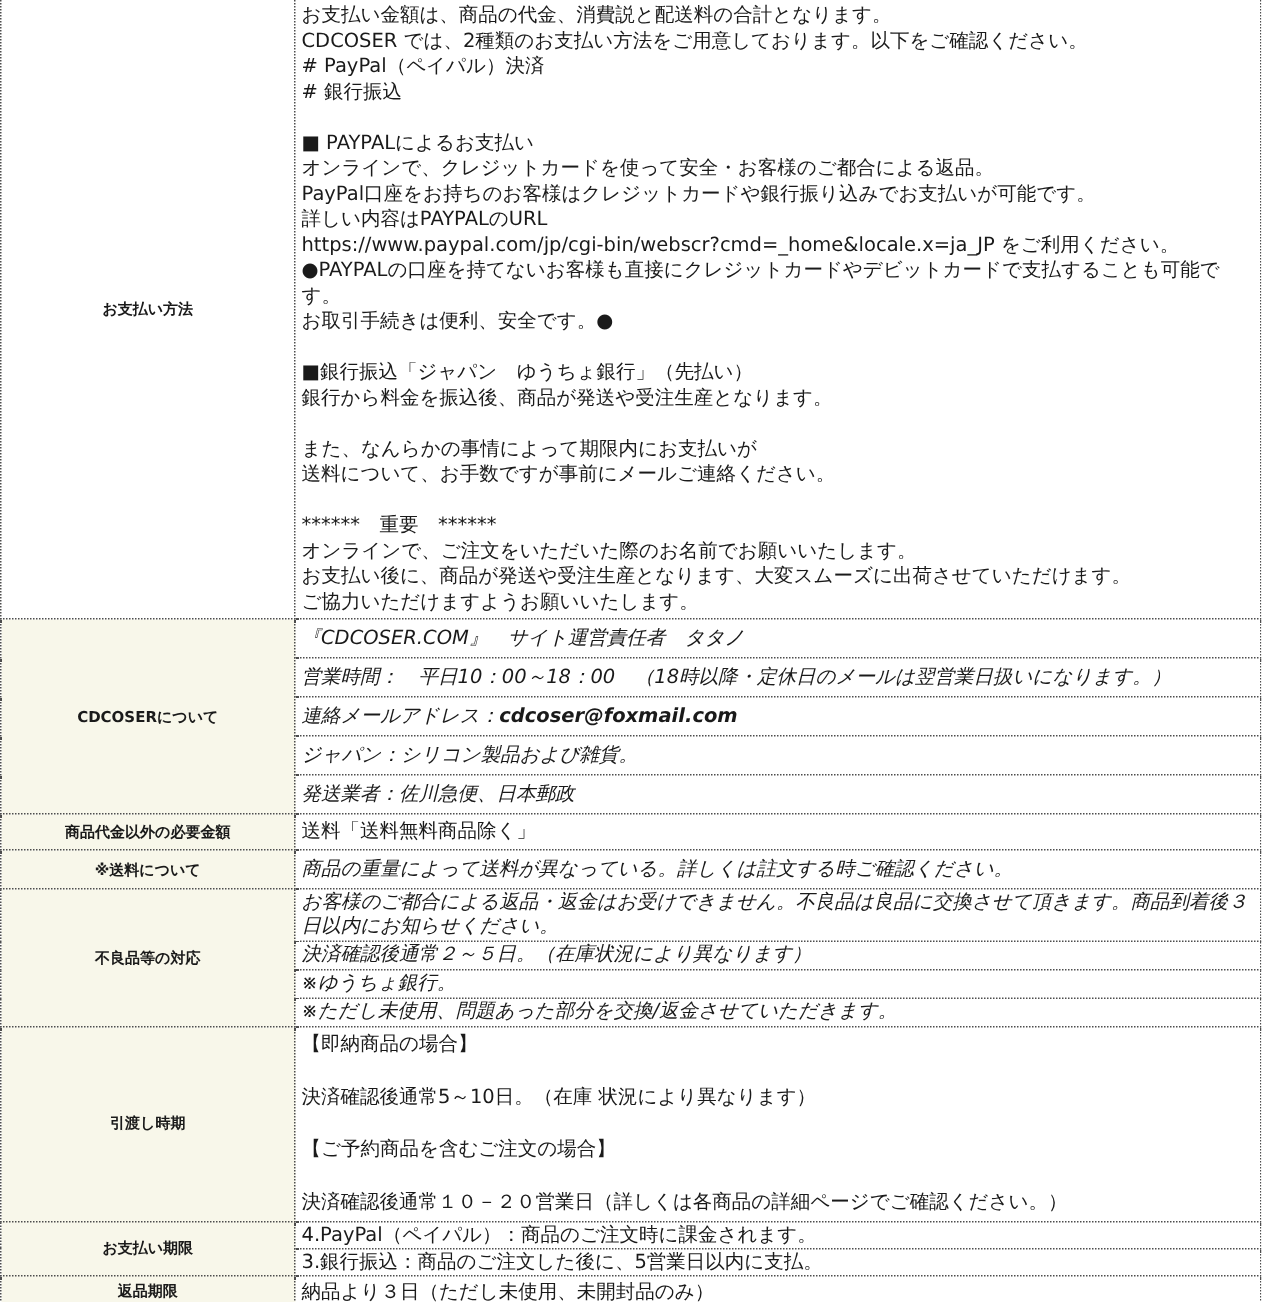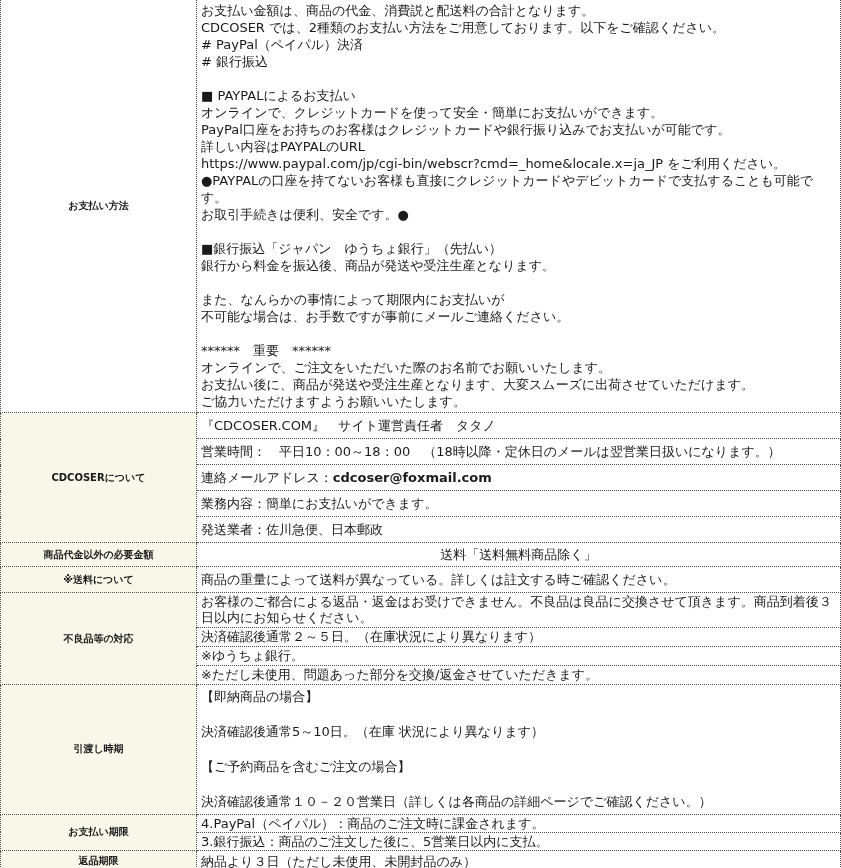--- a/index.html
+++ b/index.html
@@ -50,24 +50,24 @@
     background: #ffffff;
   }
   table.shop-info td {
     text-align: left;
     padding: 2px 4px;
     line-height: 17px;
   }
   .line { min-height: 17px; }
 
   tr[data-row-id="payment-method"] td   { padding: 2px 4px;  line-height: 17px; }
-  tr[data-row-id="about-cdcoser"] td    { padding: 4px 4px; }
-  tr[data-row-id="extra-fees"] td       { padding: 3px 4px; text-align: center; }
-  tr[data-row-id="about-shipping"] td   { padding: 4px 4px; }
-  tr[data-row-id="defective-items"] td  { padding: 1px 4px;  line-height: 16px; }
+  tr[data-row-id="about-cdcoser"] td    { padding: 4px 4px; font-style: italic; }
+  tr[data-row-id="extra-fees"] td       { padding: 3px 4px; }
+  tr[data-row-id="about-shipping"] td   { padding: 4px 4px; font-style: italic; }
+  tr[data-row-id="defective-items"] td  { padding: 1px 4px;  line-height: 16px; font-style: italic; }
   tr[data-row-id="defective-items"] td .line { min-height: 16px; }
   tr[data-row-id="delivery-time"] td    { padding: 3px 4px;  line-height: 17.5px; }
   tr[data-row-id="payment-deadline"] td { padding: 0px 4px;  line-height: 17px; }
   tr[data-row-id="return-deadline"] td  { padding: 2px 4px; }
 
   .email-bold { font-weight: bold; }
 
   .bottom-bar {
     width: 841px;
     height: 3px;
@@ -86,32 +86,32 @@
     <tbody>
         <tr data-row-id="payment-method">
           <th rowspan="1">お支払い方法</th>
           <td>
             <div class="line">お支払い金額は、商品の代金、消費説と配送料の合計となります。</div>
             <div class="line">CDCOSER では、2種類のお支払い方法をご用意しております。以下をご確認ください。</div>
             <div class="line"># PayPal（ペイパル）決済</div>
             <div class="line"># 銀行振込</div>
             <div class="line">&nbsp;</div>
             <div class="line">■ PAYPALによるお支払い</div>
-            <div class="line">オンラインで、クレジットカードを使って安全・簡単にお支払いができます。</div>
+            <div class="line">オンラインで、クレジットカードを使って安全・お客様のご都合による返品。</div>
             <div class="line">PayPal口座をお持ちのお客様はクレジットカードや銀行振り込みでお支払いが可能です。</div>
             <div class="line">詳しい内容はPAYPALのURL</div>
             <div class="line">https://www.paypal.com/jp/cgi-bin/webscr?cmd=_home&amp;locale.x=ja_JP をご利用ください。</div>
             <div class="line">●PAYPALの口座を持てないお客様も直接にクレジットカードやデビットカードで支払することも可能です。</div>
             <div class="line">お取引手続きは便利、安全です。●</div>
             <div class="line">&nbsp;</div>
             <div class="line">■銀行振込「ジャパン　ゆうちょ銀行」（先払い）</div>
             <div class="line">銀行から料金を振込後、商品が発送や受注生産となります。</div>
             <div class="line">&nbsp;</div>
             <div class="line">また、なんらかの事情によって期限内にお支払いが</div>
-            <div class="line">不可能な場合は、お手数ですが事前にメールご連絡ください。</div>
+            <div class="line">送料について、お手数ですが事前にメールご連絡ください。</div>
             <div class="line">&nbsp;</div>
             <div class="line">******　重要　******</div>
             <div class="line">オンラインで、ご注文をいただいた際のお名前でお願いいたします。</div>
             <div class="line">お支払い後に、商品が発送や受注生産となります、大変スムーズに出荷させていただけます。</div>
             <div class="line">ご協力いただけますようお願いいたします。</div>
           </td>
         </tr>
         <tr data-row-id="about-cdcoser">
           <th rowspan="5">CDCOSERについて</th>
           <td>
@@ -123,21 +123,21 @@
             <div class="line">営業時間：　平日10：00～18：00　（18時以降・定休日のメールは翌営業日扱いになります。）</div>
           </td>
         </tr>
         <tr data-row-id="about-cdcoser">
           <td>
             <div class="line"><span>連絡メールアドレス：</span><span class="email-bold">cdcoser@foxmail.com</span></div>
           </td>
         </tr>
         <tr data-row-id="about-cdcoser">
           <td>
-            <div class="line">業務内容：簡単にお支払いができます。</div>
+            <div class="line">ジャパン：シリコン製品および雑貨。</div>
           </td>
         </tr>
         <tr data-row-id="about-cdcoser">
           <td>
             <div class="line">発送業者：佐川急便、日本郵政</div>
           </td>
         </tr>
         <tr data-row-id="extra-fees">
           <th rowspan="1">商品代金以外の必要金額</th>
           <td>

